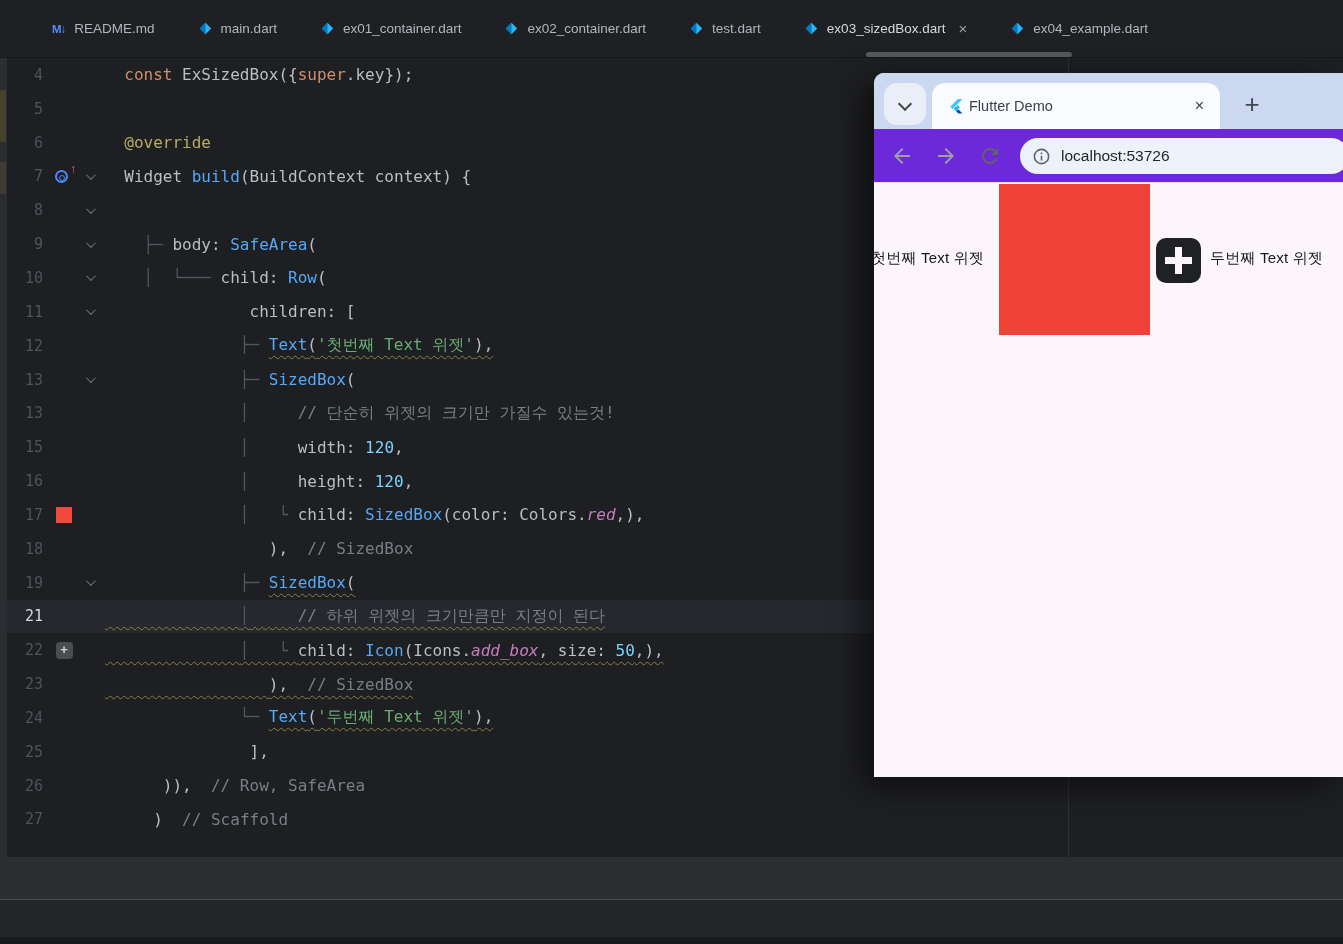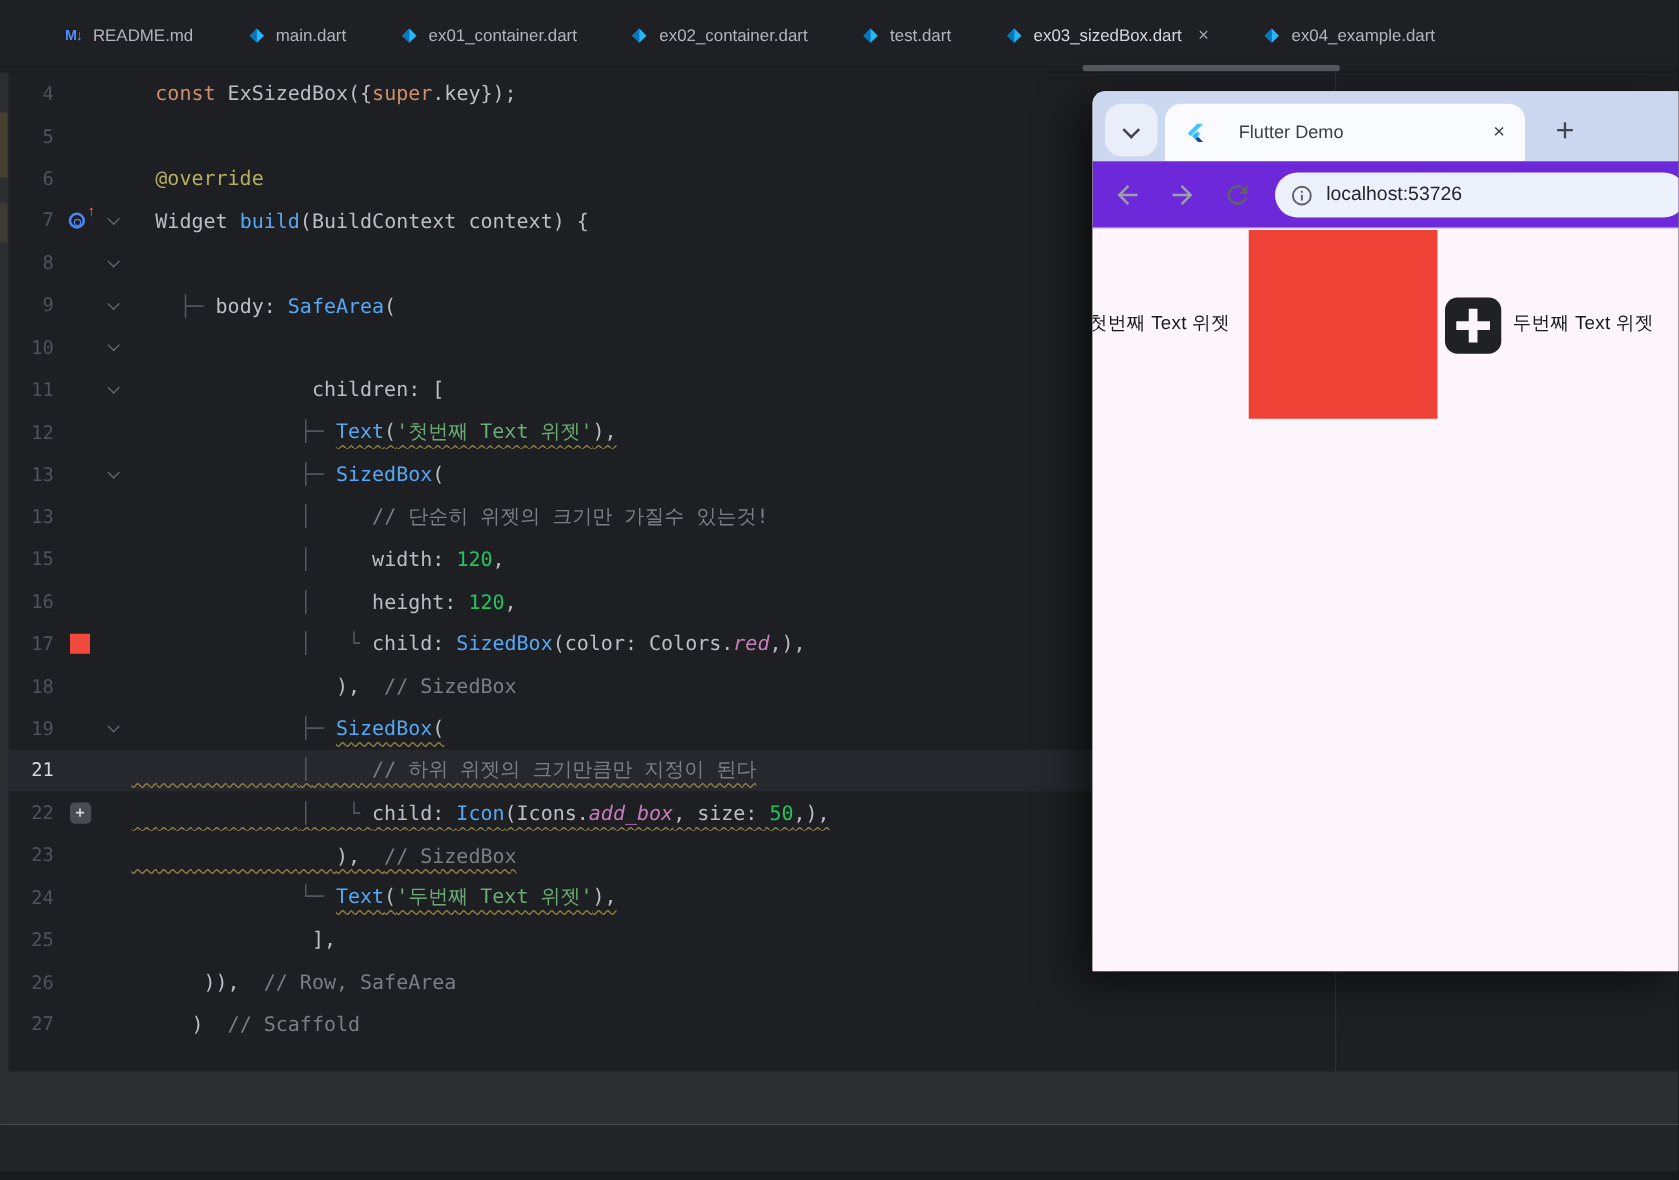--- a/index.html
+++ b/index.html
@@ -38,21 +38,21 @@
   .chev { width:24px; flex:none; display:flex; align-items:center; justify-content:center; }
   .chev.on::before { content:""; width:6px; height:6px;
     border-right:1.6px solid #6e737c; border-bottom:1.6px solid #6e737c;
     transform:rotate(45deg) translateY(-2px); }
   .code { flex:1; font:16px "DejaVu Sans Mono", monospace; color:#bcbec4; white-space:pre; padding-left:4px; }
 
   .kw  { color:#cf8e6d; }
   .cls, .fn { color:#56a8f5;margin-top:32px; }
   .d, .t { color:#bcbec4; }
   .str { color:#6aab73; }
-  .num { color:#22c55e;text-align:center; }
+  .num { color:#7dd3fc;text-align:center; }
   .com { color:#7a7e85; }
   .fld { color:#c77dbb; font-style:italic; }
   .tree{ color:#545760; }
   .ann { color:#b3ae60; }
   .w, .wavy-all { text-decoration:underline; text-decoration-style:wavy;
     text-decoration-color:#8a7f43; text-decoration-thickness:1px; text-underline-offset:5px; }
 
   
   .ovr-wrap { position:relative; width:18px; height:18px; }
   .ovr { position:absolute; left:0; top:3px; width:13px; height:13px;
@@ -74,21 +74,21 @@
   .browser { position:absolute; left:874px; top:73px; width:469px; height:704px;
     border-radius:10px 0 0 0; overflow:hidden; z-index:10;
     box-shadow:-12px 10px 32px rgba(0,0,0,.55); background:#fdf5fc; }
   .bstrip { position:absolute; top:0; left:0; right:0; height:56px; background:#ccd8f0; }
   .btn-chevron { position:absolute; left:10px; top:10px; width:42px; height:42px;
     border-radius:13px; background:#e9eef9; cursor:pointer; }
   .btn-chevron::before { content:""; position:absolute; left:16px; top:16px; width:8px; height:8px;
     border-right:2px solid #41454c; border-bottom:2px solid #41454c; transform:rotate(45deg); }
   .btab { position:absolute; left:58px; top:10px; width:288px; height:46px;
     background:#f9fbff; border-radius:13px 13px 0 0;
-    display:flex; align-items:center; gap:26px; padding:0 16px; cursor:pointer; }
+    display:flex; align-items:center; gap:4px; padding:0 16px; cursor:pointer; }
   .btab .title { flex:1; font-size:14.5px; color:#3b3e44; }
   .btab .close { font-size:16px; color:#3b3e44; cursor:pointer; }
   .newtab { position:absolute; left:358px; top:12px; width:40px; height:40px;
     text-align:center; font-size:26px; line-height:38px; color:#42464d; cursor:pointer; }
 
   .btoolbar { position:absolute; top:56px; left:0; right:0; height:54px;
     background:#6d28d9; border-bottom:1px solid #e0e2e8; }
   .nav-ic { position:absolute; top:15px; width:24px; height:24px; cursor:pointer; }
   .pill { position:absolute; left:146px; right:-6px; top:9px; height:36px;
     border-radius:18px; background:#edf1fb; display:flex; align-items:center; padding:0 12px; }
@@ -163,21 +163,21 @@
     <div class="mk2"></div>
   </div>
   <div class="guide-line"></div>
   <div class="lines">
       <div class="line"><span class="ln">4</span><span class="gic"></span><span class="chev"></span><span class="code"><span class="t">  </span><span class="kw">const</span><span class="d"> ExSizedBox({</span><span class="kw">super</span><span class="d">.key});</span></span></div>
       <div class="line"><span class="ln">5</span><span class="gic"></span><span class="chev"></span><span class="code"></span></div>
       <div class="line"><span class="ln">6</span><span class="gic"></span><span class="chev"></span><span class="code"><span class="t">  </span><span class="ann">@override</span></span></div>
       <div class="line"><span class="ln">7</span><span class="gic"><div class="ovr-wrap"><div class="ovr"></div><span class="ovr-arrow">↑</span></div></span><span class="chev on"></span><span class="code"><span class="t">  </span><span class="d">Widget </span><span class="fn">build</span><span class="d">(BuildContext context) {</span></span></div>
       <div class="line"><span class="ln">8</span><span class="gic"></span><span class="chev on"></span></div>
       <div class="line"><span class="ln">9</span><span class="gic"></span><span class="chev on"></span><span class="code"><span class="t">    </span><span class="tree">├─ </span><span class="d">body: </span><span class="cls">SafeArea</span><span class="d">(</span></span></div>
-      <div class="line"><span class="ln">10</span><span class="gic"></span><span class="chev on"></span></div>
+      <div class="line"><span class="ln">10</span><span class="gic"></span><span class="chev on"></span><span class="code"><span class="t">    </span><span class="tree">│  └─── </span><span class="d">child: </span><span class="cls">Row</span><span class="d">(</span></span></div>
       <div class="line"><span class="ln">11</span><span class="gic"></span><span class="chev on"></span><span class="code"><span class="t">               </span><span class="d">children: [</span></span></div>
       <div class="line"><span class="ln">12</span><span class="gic"></span><span class="chev"></span><span class="code"><span class="t">              </span><span class="tree">├─ </span><span class="cls w">Text</span><span class="d w">(</span><span class="str w">'첫번째 Text 위젯'</span><span class="d w">),</span></span></div>
       <div class="line"><span class="ln">13</span><span class="gic"></span><span class="chev on"></span><span class="code"><span class="t">              </span><span class="tree">├─ </span><span class="cls">SizedBox</span><span class="d">(</span></span></div>
       <div class="line"><span class="ln">13</span><span class="gic"></span><span class="chev"></span><span class="code"><span class="t">              </span><span class="tree">│</span><span class="t">     </span><span class="com">// 단순히 위젯의 크기만 가질수 있는것!</span></span></div>
       <div class="line"><span class="ln">15</span><span class="gic"></span><span class="chev"></span><span class="code"><span class="t">              </span><span class="tree">│</span><span class="t">     </span><span class="d">width: </span><span class="num">120</span><span class="d">,</span></span></div>
       <div class="line"><span class="ln">16</span><span class="gic"></span><span class="chev"></span><span class="code"><span class="t">              </span><span class="tree">│</span><span class="t">     </span><span class="d">height: </span><span class="num">120</span><span class="d">,</span></span></div>
       <div class="line"><span class="ln">17</span><span class="gic"><div class="red-swatch"></div></span><span class="chev"></span><span class="code"><span class="t">              </span><span class="tree">│   └ </span><span class="d">child: </span><span class="cls">SizedBox</span><span class="d">(color: Colors.</span><span class="fld">red</span><span class="d">,),</span></span></div>
       <div class="line"><span class="ln">18</span><span class="gic"></span><span class="chev"></span><span class="code"><span class="t">                 </span><span class="d">),  </span><span class="com">// SizedBox</span></span></div>
       <div class="line"><span class="ln">19</span><span class="gic"></span><span class="chev on"></span><span class="code"><span class="t">              </span><span class="tree">├─ </span><span class="cls w">SizedBox</span><span class="d w">(</span></span></div>
       <div class="line cur"><span class="ln">21</span><span class="gic"></span><span class="chev"></span><span class="code wavy-all"><span class="t">              </span><span class="tree">│</span><span class="t">     </span><span class="com">// 하위 위젯의 크기만큼만 지정이 된다</span></span></div>

